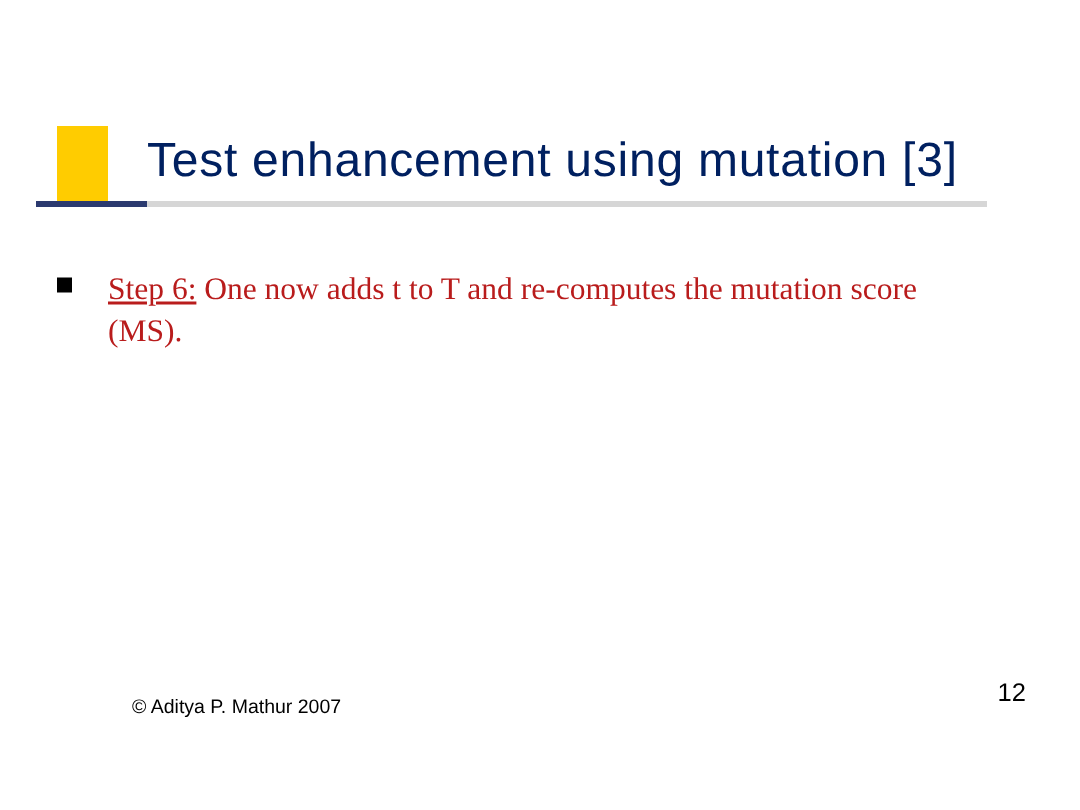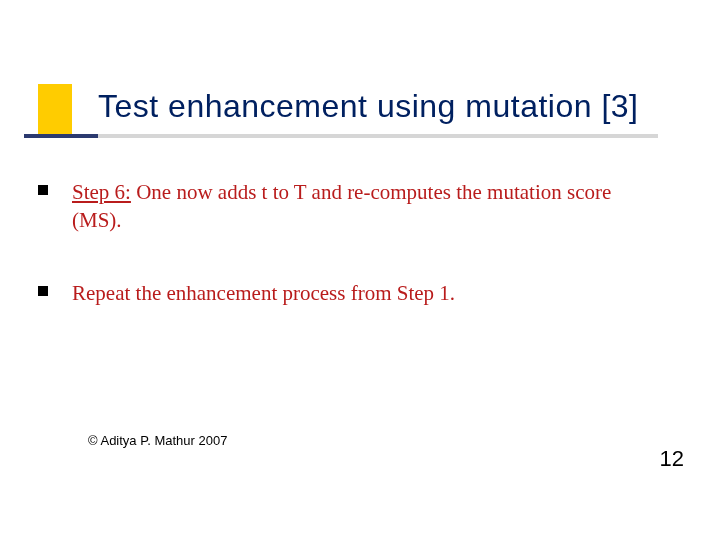--- a/index.html
+++ b/index.html
@@ -72,29 +72,29 @@
     font-size: 21px;
     line-height: 1.35;
     color: #b91c1c;
   }
   .bullet .txt .u { text-decoration: underline; }
 
   
   .copyright {
     position: absolute;
     left: 88px;
-    bottom: 48px;
+    bottom: 18px;
     font-size: 13px;
     color: #000;
   }
   .pagenum {
     position: absolute;
     right: 36px;
     bottom: 24px;
-    font-size: 22px;
+    font-size: 17px;
     color: #000;
   }
 </style>
 </head>
 <body>
 
 <div class="slide">
 
   <div class="accent-yellow"></div>
 
@@ -103,24 +103,18 @@
   <div class="hr-dark"></div>
   <div class="hr-light"></div>
 
   <div class="bullets">
     <div class="bullet">
       <div class="sq"></div>
       <div class="txt">
         <span class="u">Step 6:</span><span> One now adds t to T and  re-computes the mutation score (MS).</span>
       </div>
     </div>
-    <div class="bullet">
-      <div class="sq"></div>
-      <div class="txt">
-        <span class="u"></span><span>Repeat the enhancement process from Step 1.</span>
-      </div>
-    </div>
   </div>
 
   <div class="copyright">© Aditya P. Mathur 2007</div>
   <div class="pagenum">12</div>
 
 </div>
 
 </body></html>

